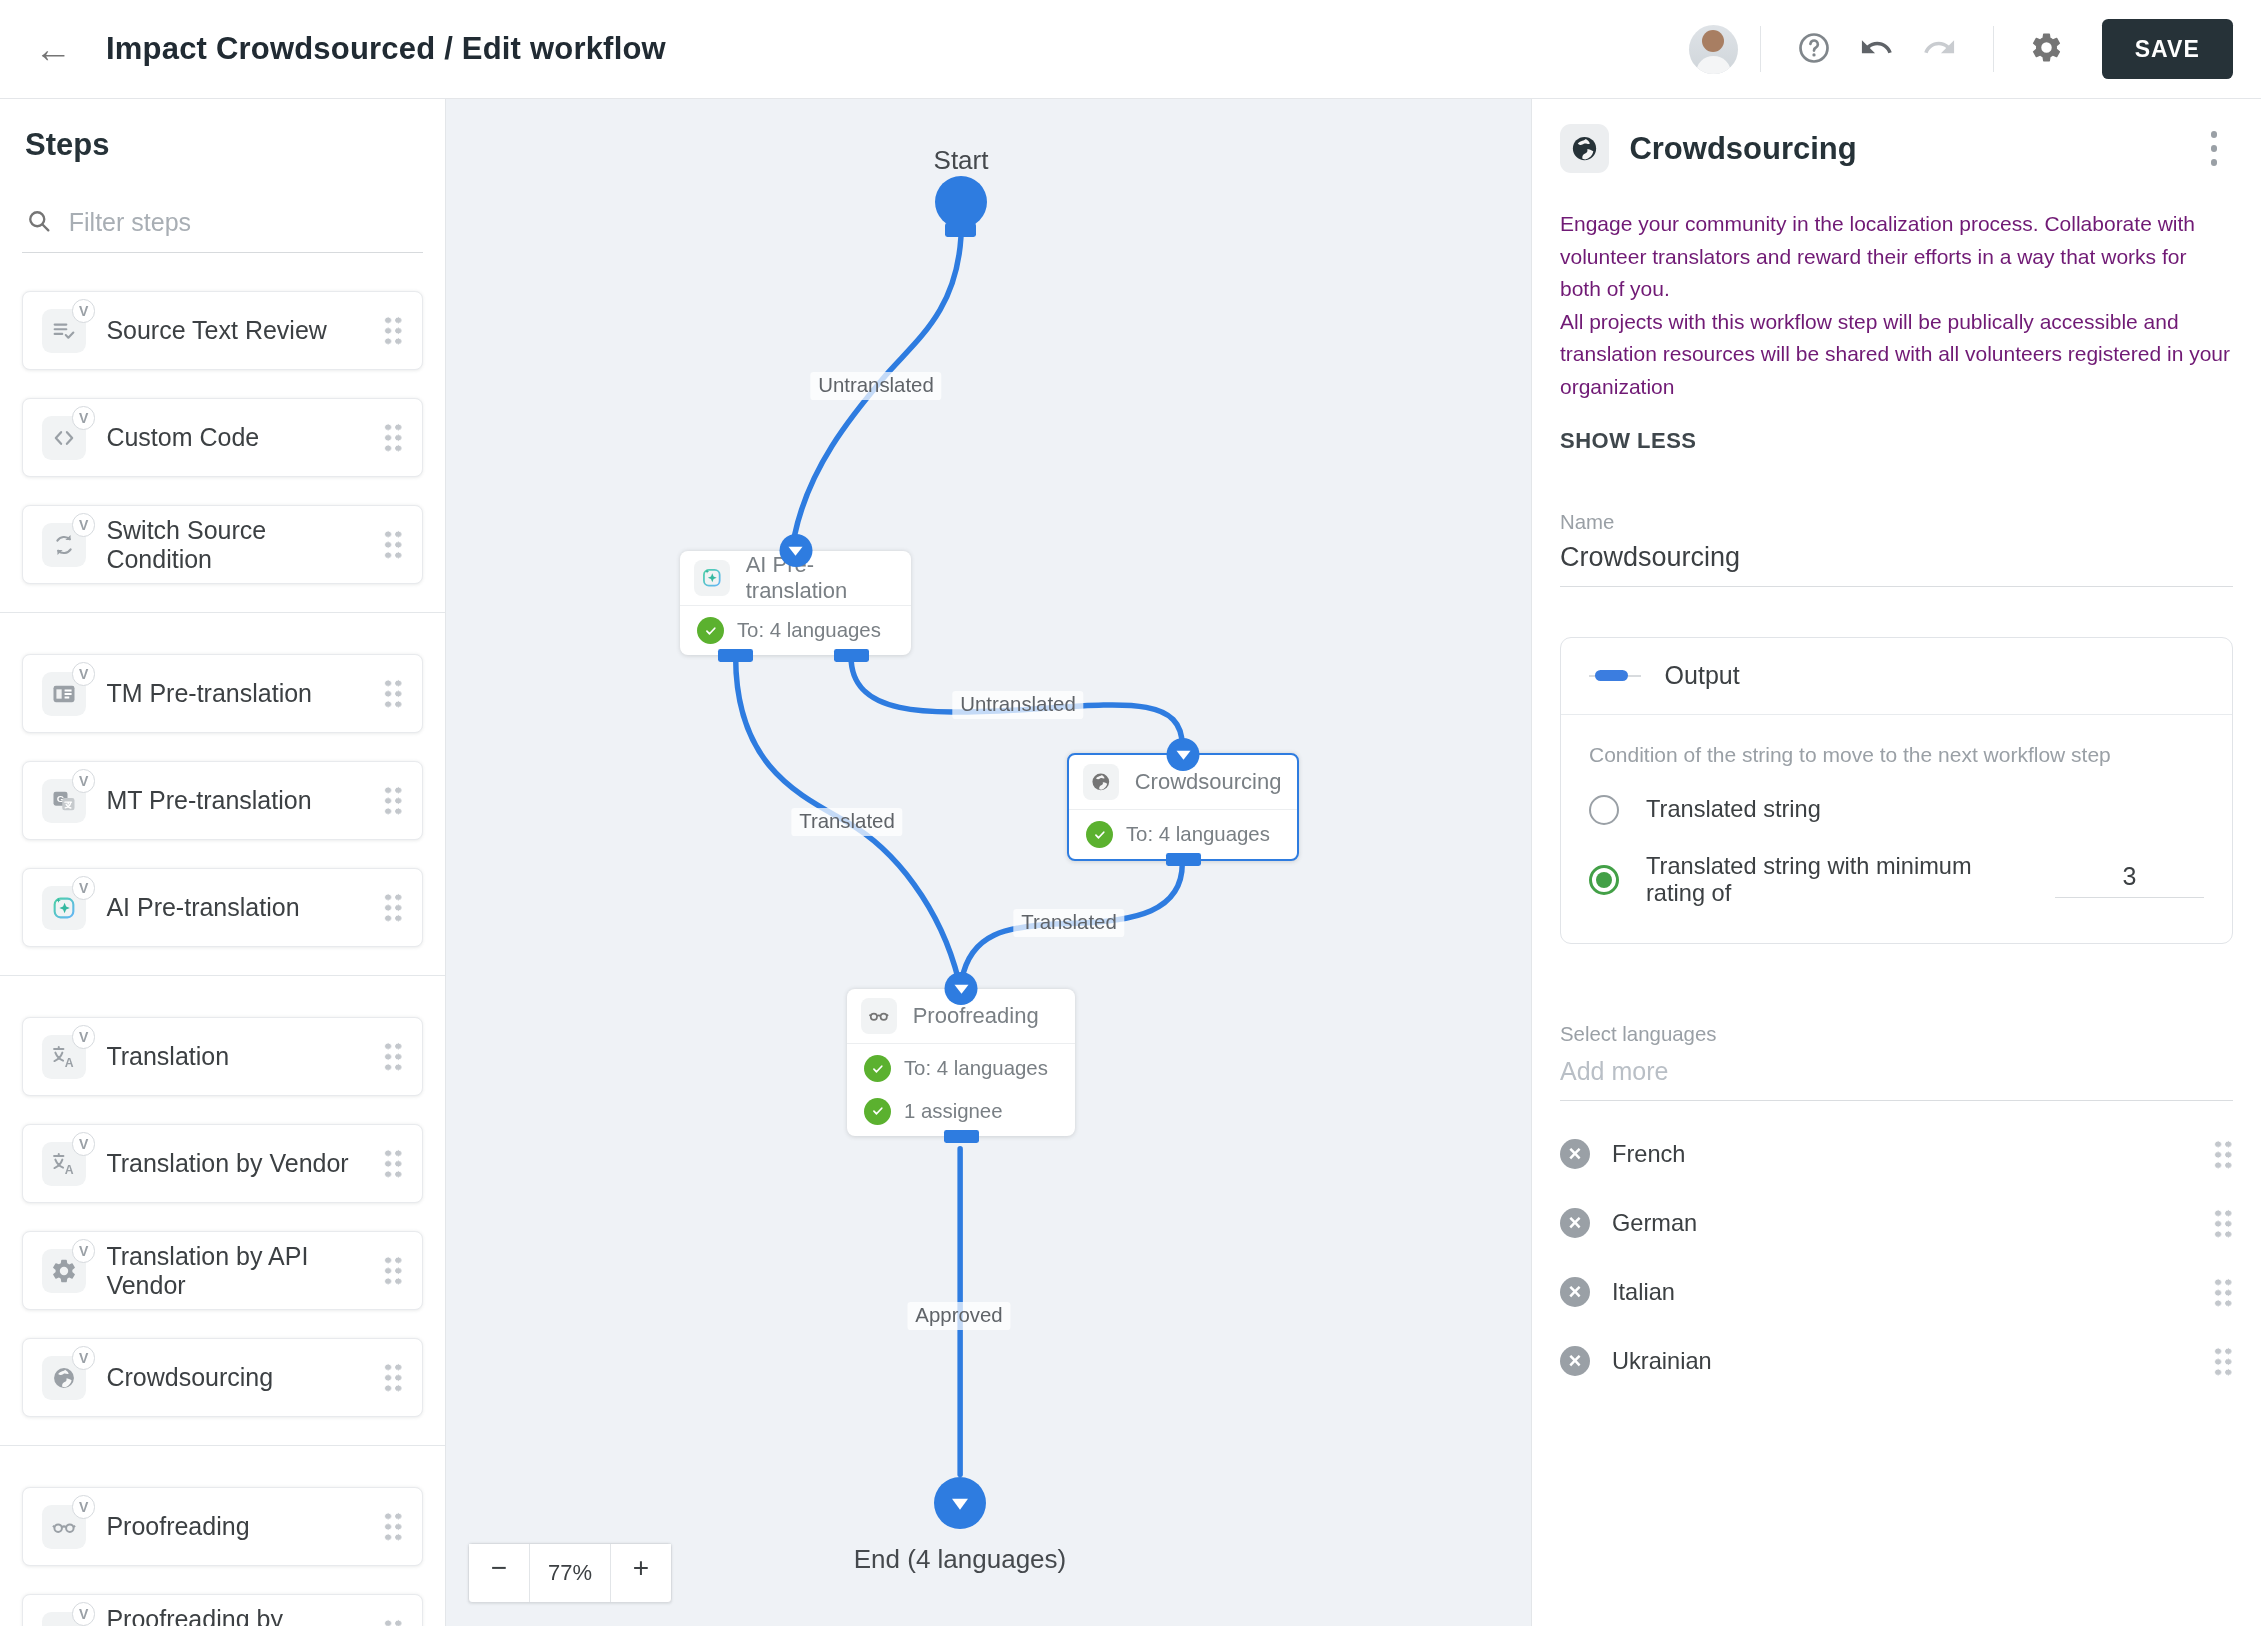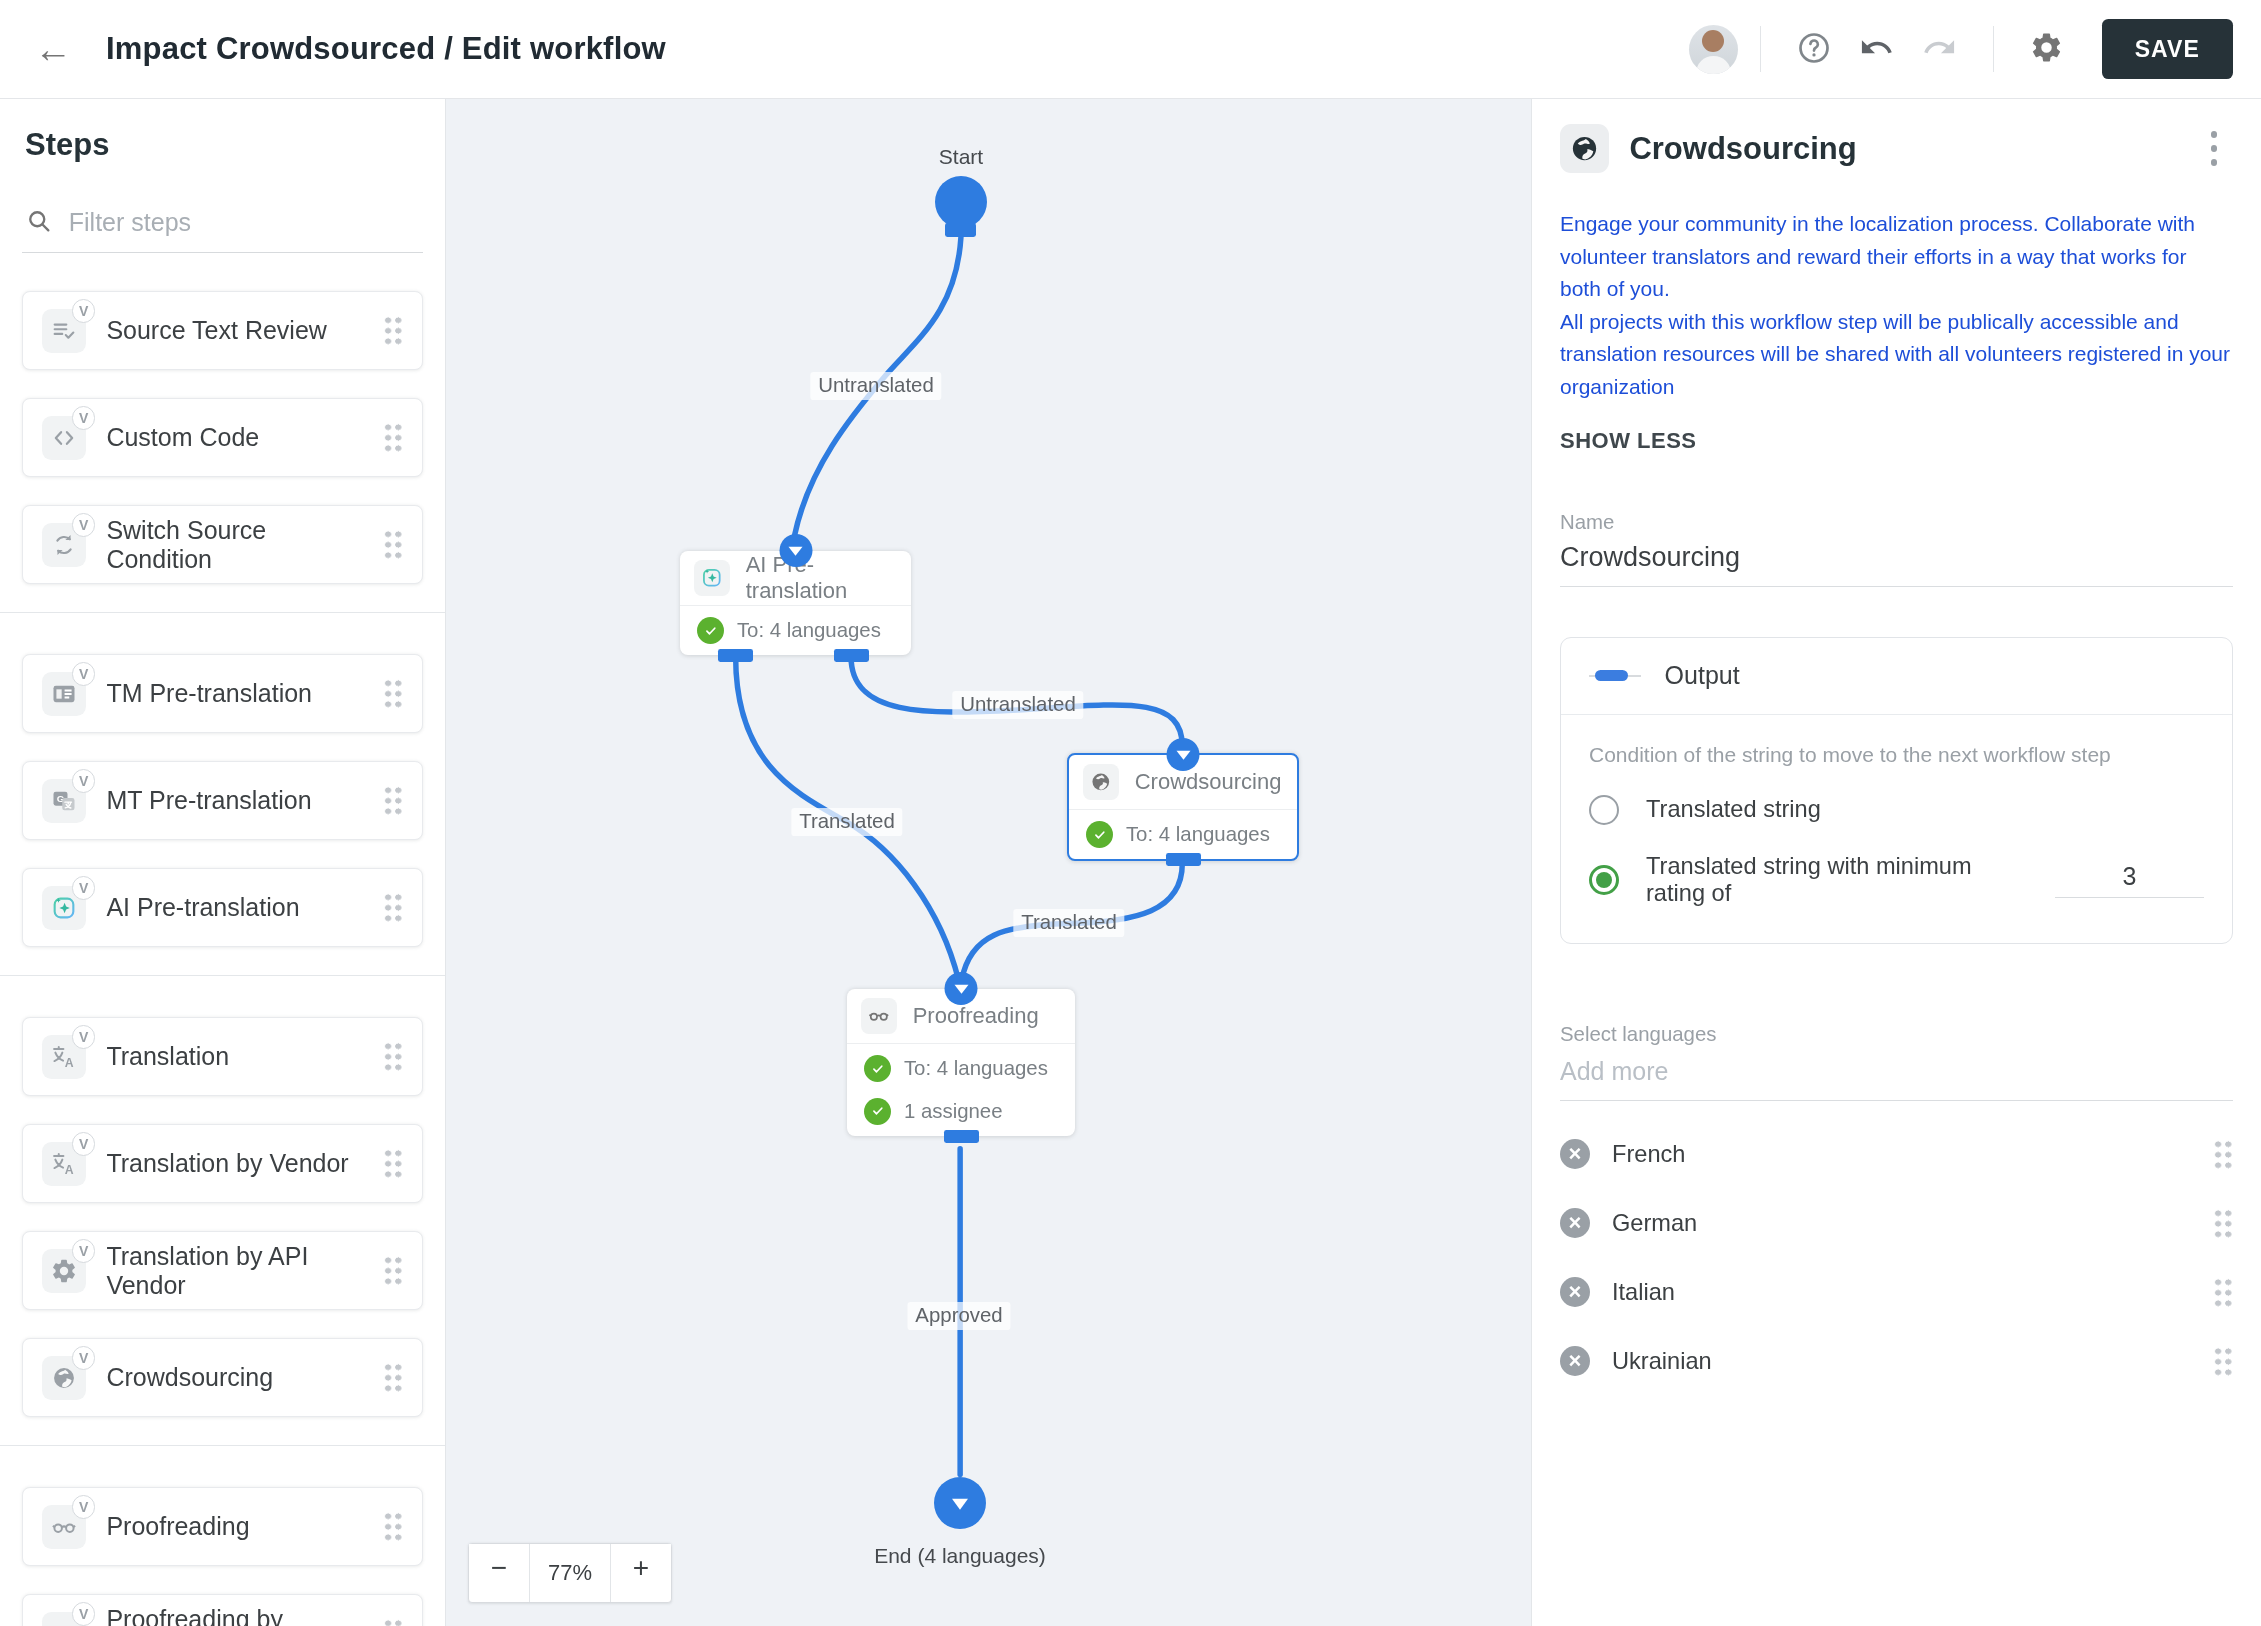--- a/index.html
+++ b/index.html
@@ -46,21 +46,21 @@
   .drag-handle { width:20.4px; height:31px; flex:0 0 20.4px; cursor:grab;
     background-image:radial-gradient(circle 3px,#c3c7cc 97%,transparent 100%); background-size:10.2px 10.5px; }
   .group-sep { border-top:0.8px solid #e4e7ea; margin:17.3px -22px 41px; }
 
   
   .canvas { position:relative; flex:1; background:#eff2f6; overflow:hidden; }
   .edges { position:absolute; left:0; top:0; z-index:1; }
   .edges path { stroke:#2e7ce0; stroke-width:7; fill:none; stroke-linecap:round; }
   .elabel { position:absolute; transform:translate(-50%,-50%); font-size:20.4px; color:#5f6368;
     background:rgba(255,255,255,.72); padding:2.4px 7.9px; border-radius:3.1px; white-space:nowrap; z-index:2; }
-  .node-label { position:absolute; transform:translateX(-50%); font-size:21px; color:#45494d; z-index:2; white-space:nowrap; }
+  .node-label { position:absolute; transform:translateX(-50%); font-size:26px; color:#45494d; z-index:2; white-space:nowrap; }
   .start-dot { position:absolute; left:489px; top:77px; width:52px; height:52px; border-radius:50%; background:#2e7ce0; z-index:3; }
   .start-stub { position:absolute; left:499px; top:124px; width:31px; height:14px; border-radius:2.4px; background:#2e7ce0; z-index:3; }
   .end-dot { position:absolute; left:488px; top:1378px; width:52px; height:52px; border-radius:50%; background:#2e7ce0; z-index:3; }
   .end-dot::after { content:""; position:absolute; left:50%; top:50%; transform:translate(-50%,-38%);
     border:8.6px solid transparent; border-top:11px solid #fff; border-bottom:0; }
   .flow-node { position:absolute; width:231px; background:#fff; border-radius:7.9px; box-shadow:0 0.8px 4.7px rgba(60,64,67,.18); z-index:3; cursor:pointer; }
   .flow-node.selected { border:2.4px solid #2e7ce0; }
   .node-head { display:flex; align-items:center; gap:15.7px; padding:9.4px 14px; border-bottom:0.8px solid #eceef0; height:55px; }
   .node-icon { width:36px; height:36px; border-radius:7.9px; background:#f1f3f4; display:flex; align-items:center; justify-content:center; flex:0 0 36px; }
   .node-icon svg { width:23.6px; height:23.6px; }
@@ -83,21 +83,21 @@
     border-left:0.8px solid #e2e5e8; border-right:0.8px solid #e2e5e8; }
 
   
   .panel { width:730px; flex:0 0 730px; background:#fff; border-left:0.8px solid #e3e6e9; padding:0 28px; overflow:hidden; }
   .panel-head { display:flex; align-items:center; gap:20.4px; margin-top:25px; }
   .panel-icon { width:49px; height:49px; border-radius:11px; background:#eceef0; display:flex; align-items:center; justify-content:center; }
   .panel-icon svg { width:31px; height:31px; }
   .panel-title { flex:1; font-size:31px; font-weight:700; color:#263238; }
   .kebab { width:38px; height:44px; display:flex; flex-direction:column; align-items:center; justify-content:center; }
   .kebab i { display:block; width:6.3px; height:6.3px; border-radius:50%; background:#9aa0a6; margin:3.9px 0; }
-  .desc { margin-top:35px; font-size:21px; line-height:1.55; color:#1d4ed8; }
+  .desc { margin-top:35px; font-size:21px; line-height:1.55; color:#701a75; }
   .show-less { margin-top:25px; font-size:22px; font-weight:700; color:#3f474c; letter-spacing:0.5px; background:none; border:none; cursor:pointer; font-family:inherit; padding:0; }
   .field-label { font-size:20.4px; color:#9aa0a6; }
   .name-block { margin-top:57px; }
   .name-block input { width:100%; border:none; outline:none; border-bottom:0.8px solid #dadde0; font-size:27px; color:#3c4043;
     padding:7.9px 0 12.6px; font-family:inherit; }
   .out-card { margin-top:50px; border:0.8px solid #e1e4e8; border-radius:11px; }
   .card-head { display:flex; align-items:center; gap:23.6px; padding:23.6px 28px; border-bottom:0.8px solid #e8ebee; }
   .out-icon { width:52px; height:1.6px; background:#d8dbde; position:relative; flex:0 0 52px; }
   .out-icon::after { content:""; position:absolute; left:6.3px; top:-4.7px; width:33px; height:10.2px; background:#3b7de0; border-radius:5.5px; }
   .card-head-title { font-size:25px; color:#3c4043; }

